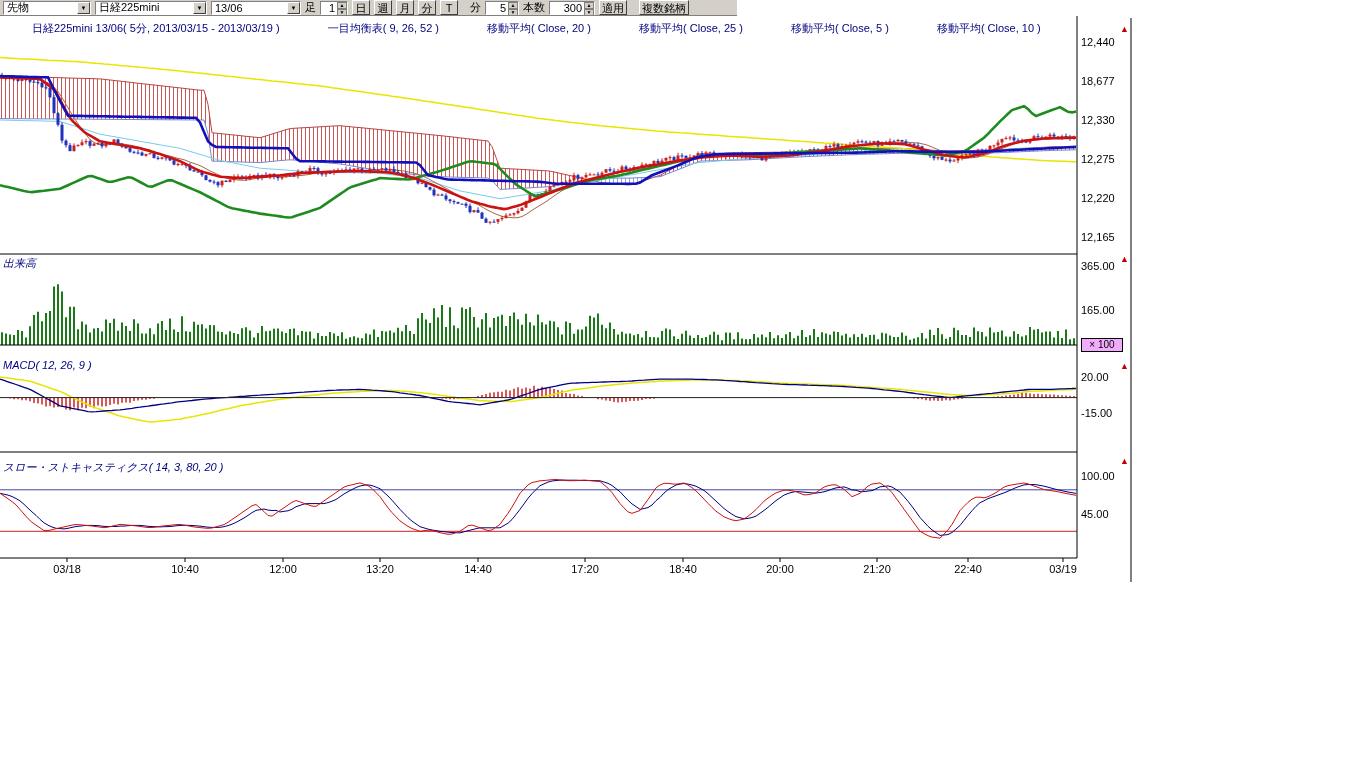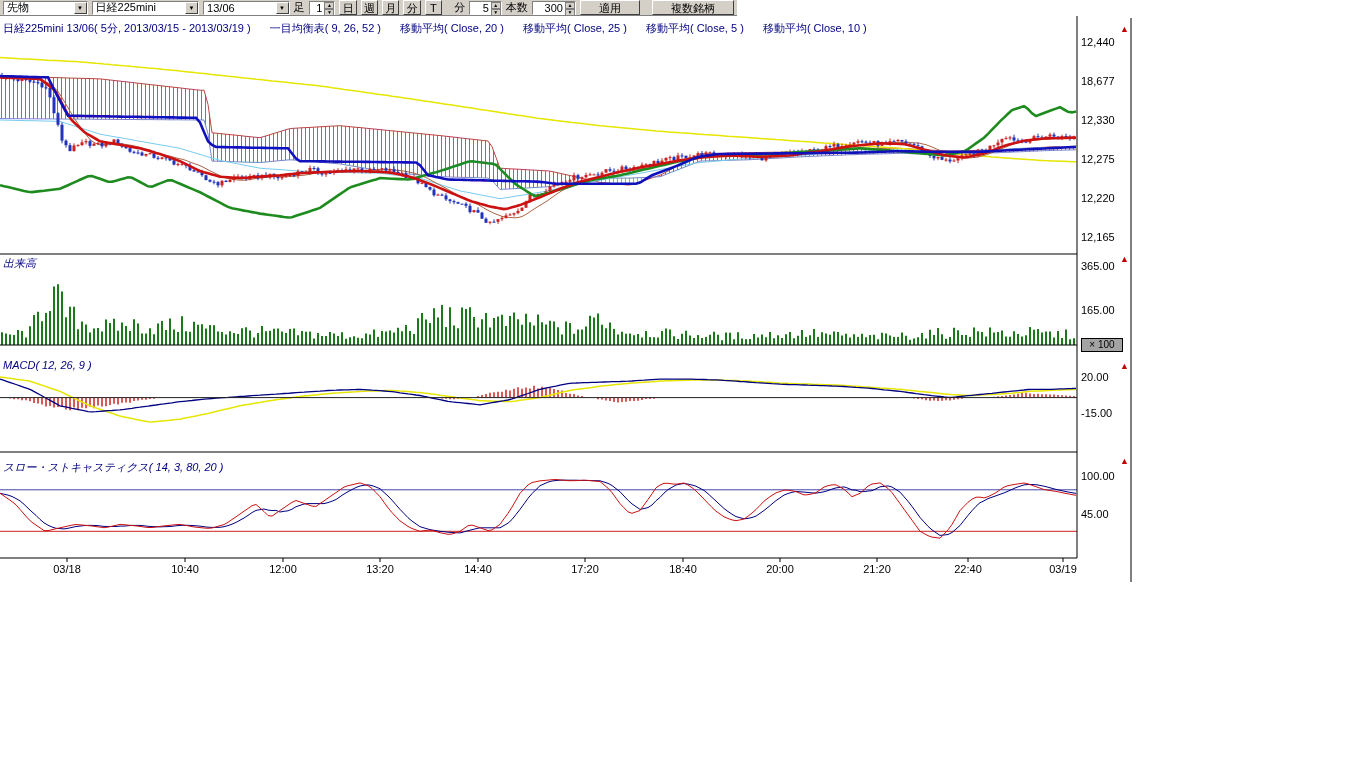--- a/index.html
+++ b/index.html
@@ -15,33 +15,33 @@
   .w88{width:88px}.w112{width:112px}.w90{width:90px}
   .tlabel{white-space:nowrap;}
   .spin{height:14px;background:#fff;border:1px solid;border-color:#808080 #fff #fff #808080;
     display:flex;align-items:stretch;box-sizing:border-box;}
   .spin .sval{padding:0 2px;flex:1;text-align:right;line-height:12px;}
   .spin .sarr{display:flex;flex-direction:column;width:10px;}
   .spin .sarr i{font-style:normal;font-size:5px;line-height:5px;flex:1;background:#d4d0c8;
     border:1px solid #808080;text-align:center;color:#000;}
   .w28{width:28px}.w34{width:34px}.w46{width:46px}
   .pb{height:15px;background:#d4d0c8;border:1px solid;border-color:#fff #404040 #404040 #fff;
-    font-size:11px;line-height:12px;padding:0 18px;font-family:inherit;color:#000;white-space:nowrap;}
+    font-size:11px;line-height:12px;padding:0 2px;font-family:inherit;color:#000;white-space:nowrap;}
   .pbw{width:18px;padding:0;}
   .gap8{margin-left:8px}
   
   .chart-area{position:absolute;top:16px;left:0;width:1140px;height:580px;}
   #chart-svg{position:absolute;top:0;left:0;}
   svg text{font-family:"Liberation Sans",sans-serif;}
   .hdr{position:absolute;left:3px;color:#000080;white-space:nowrap;}
-  .hdr span{margin-right:16px;}
+  .hdr span{margin-right:16px;margin-left:29px;}
   .plabel{position:absolute;left:3px;color:#000080;white-space:nowrap;font-style:italic;}
   .ylab{position:absolute;left:1081px;color:#000;transform:translateY(-50%);white-space:nowrap;}
   .xbadge{position:absolute;left:1081px;top:322px;width:40px;height:12px;border:1px solid #000;
-    background:#a3a3a3;text-align:center;line-height:12px;font-size:10px;}
+    background:#f0abfc;text-align:center;line-height:12px;font-size:10px;}
   .uparrow{position:absolute;left:1120px;color:#c00000;font-size:9px;line-height:9px;cursor:pointer;}
 </style>
 </head>
 <body>
 
 <div class="app">
 
   <div class="toolbar">
     <div class="combo w88">
       <span>先物</span>

